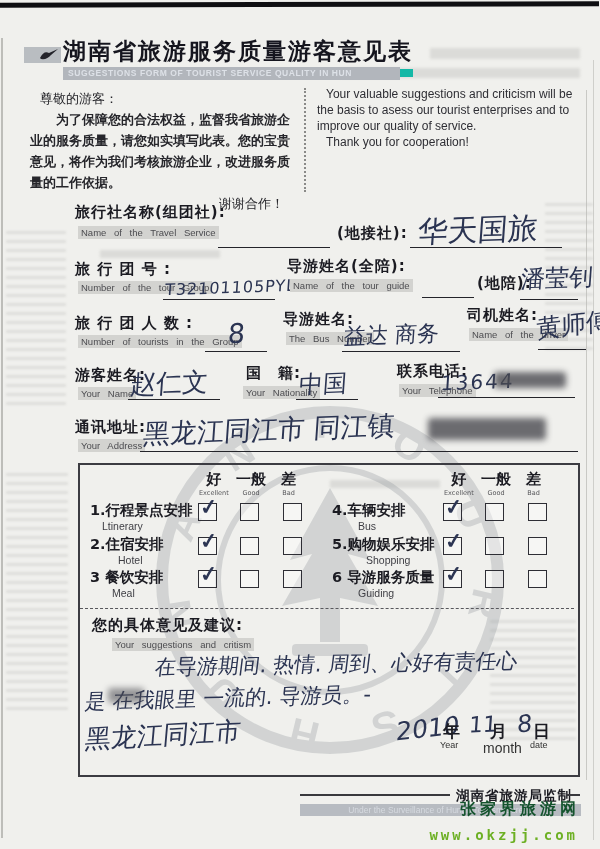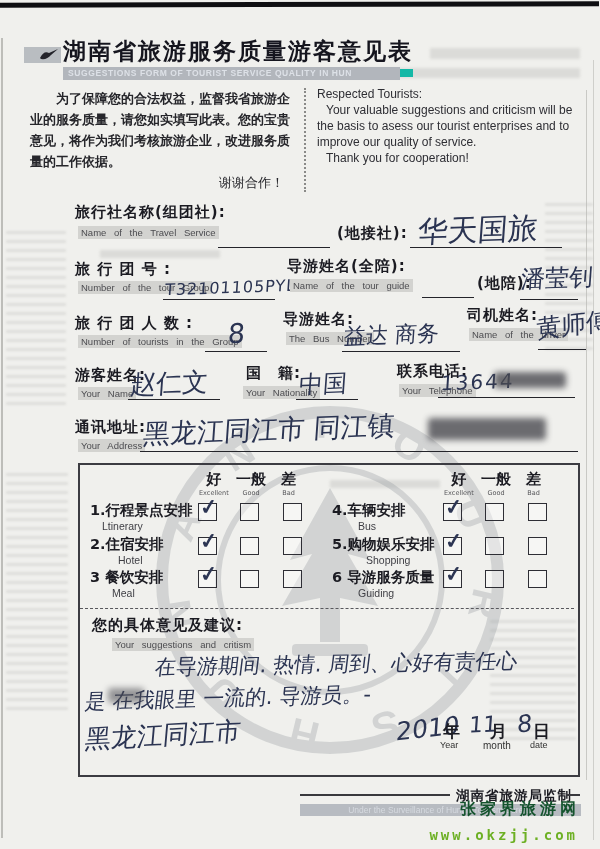--- a/index.html
+++ b/index.html
@@ -97,26 +97,26 @@
 
     <div class="logo-band">
       <svg width="20" height="14" viewBox="0 0 20 14">
         <path d="M1 10 Q5 2 10 5 L19 1 L12 7 Q8 12 2 11 Z" fill="#23232a"></path>
       </svg>
     </div>
     <div class="title">湖南省旅游服务质量游客意见表</div>
     <div class="subtitle-band">SUGGESTIONS FORM OF TOURIST SERVICE QUALITY IN HUN</div>
 
     <div class="intro-cn">
+      <div class="sal">尊敬的游客：</div>
       <div class="body">为了保障您的合法权益，监督我省旅游企业的服务质量，请您如实填写此表。您的宝贵意见，将作为我们考核旅游企业，改进服务质量的工作依据。</div>
       <div class="close">谢谢合作！</div>
     </div>
     <div class="intro-div"></div>
     <div class="intro-en">
-      <div>Respected Tourists:</div>
       <div class="p">Your valuable suggestions and criticism will be the basis to asess our tourist enterprises and to improve our quality of service.</div>
       <div class="p">Thank you for cooperation!</div>
     </div>
 
     <div class="lab" style="left:75px;top:203px">旅行社名称(组团社):</div>
     <div class="en" style="left:78px;top:226px">Name of the Travel Service</div>
     <div class="ul" style="left:218px;top:247px;width:112px"></div>
     <div class="lab" style="left:337px;top:224px">(地接社):</div>
     <div class="ul" style="left:410px;top:247px;width:152px"></div>
     <div class="hw" style="left:418px;top:210px;font-size:30px">华天国旅</div>
@@ -271,21 +271,21 @@
     <div class="hw" style="left:155px;top:650px;font-size:21px;transform:rotate(-1deg) skewX(-8deg)">在导游期间. 热情. 周到、心好有责任心</div>
     <div class="hw" style="left:85px;top:684px;font-size:21px;transform:rotate(-1.5deg) skewX(-8deg)">是  在我眼里 一流的. 导游员。-</div>
     <div class="redact" style="left:108px;top:688px;width:36px;height:15px;opacity:.55"></div>
     <div class="hw" style="left:85px;top:718px;font-size:26px;transform:rotate(-3deg) skewX(-8deg)">黑龙江同江市</div>
 
     <div class="hw" style="left:396px;top:714px;font-size:25px;transform:rotate(-6deg) skewX(-10deg)">2010</div>
     <div class="lab" style="left:443px;top:720px;font-size:17px">年</div>
     <div style="position:absolute;left:440px;top:740px;font-size:9px;color:#333">Year</div>
     <div class="hw" style="left:469px;top:712px;font-size:22px">11</div>
     <div class="lab" style="left:490px;top:720px;font-size:17px">月</div>
-    <div style="position:absolute;left:483px;top:740px;font-size:10px;color:#333">month</div>
+    <div style="position:absolute;left:483px;top:740px;font-size:14px;color:#333">month</div>
     <div class="hw" style="left:517px;top:710px;font-size:24px">8</div>
     <div class="lab" style="left:533px;top:720px;font-size:17px">日</div>
     <div style="position:absolute;left:530px;top:740px;font-size:9px;color:#333">date</div>
 
     <div class="f-line" style="left:300px;top:794px;width:150px"></div>
     <div class="issuer">湖南省旅游局监制</div>
     <div class="f-line" style="left:566px;top:794px;width:14px"></div>
     <div class="issuer-en">Under the Surveillance of Hunan Tourism Bureau</div>
 
     <div class="site-name">张家界旅游网</div>

